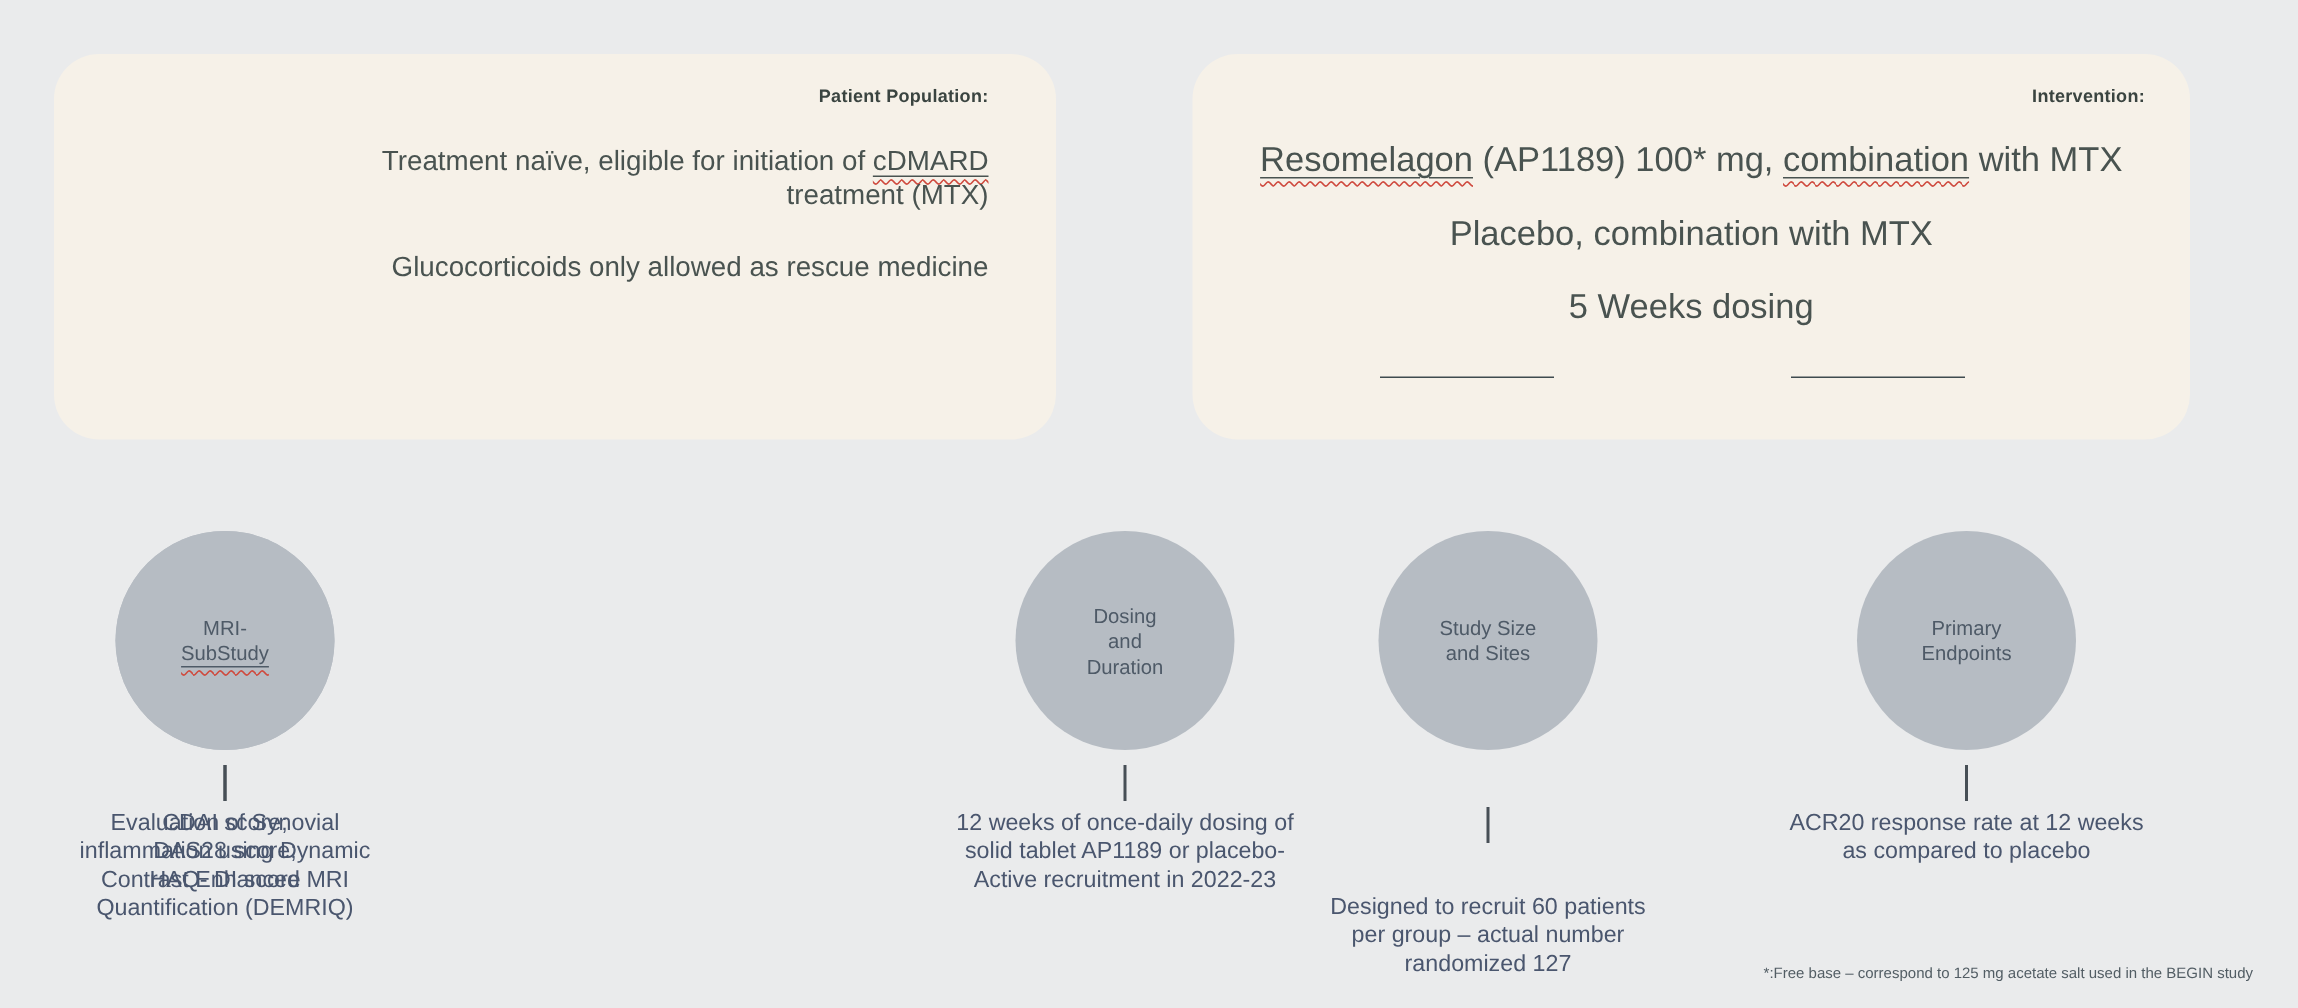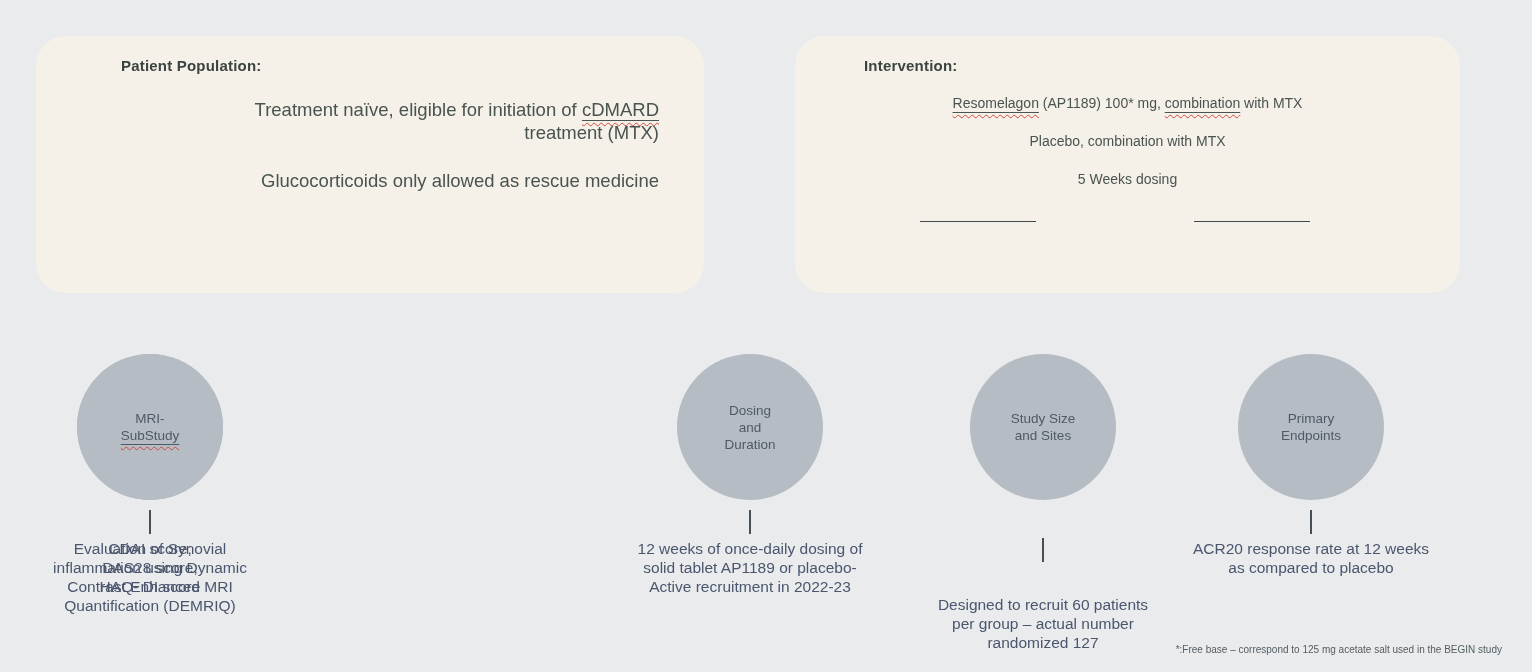--- a/index.html
+++ b/index.html
@@ -26,37 +26,38 @@
   .card {
     position: absolute;
     top: 36px;
     height: 257px;
     background: var(--card-bg);
     border-radius: 30px;
   }
   .card.left  { left: 36px;  width: 668px; padding: 21px 45px 0 85px; }
   .card.right { left: 795px; width: 665px; padding: 21px 30px 0 30px; }
   .card-title {
-    font-size: 15px;
+    font-size: 12px;
     font-weight: 700;
     letter-spacing: 0.2px;
     color: var(--heading);
+    text-align: right;
   }
   .card.right .card-title { padding-left: 39px; }
   .card-paragraph {
     margin-top: 25px;
     font-size: 18.5px;
     line-height: 1.24;
     color: var(--body);
     white-space: pre-line;
     text-align: right;
   }
   .card.right .iv-line {
     margin-top: 21px;
-    font-size: 14px;
+    font-size: 23px;
     line-height: 1.22;
     color: var(--body);
     text-align: center;
     white-space: pre-line;
   }
   .card.right .iv-line:first-of-type { margin-top: 24px; }
 
   
   .u-solid {
     text-decoration: underline solid currentColor;
@@ -87,21 +88,21 @@
     top: 354px;
     width: 300px;
     display: flex;
     flex-direction: column;
     align-items: center;
     text-align: center;
   }
   .milestone:nth-of-type(1) { left: 12px; }
   .milestone:nth-of-type(2) { left: 309px; }
   .milestone:nth-of-type(3) { left: 600px; }
-  .milestone:nth-of-type(4) { left: 893px; gap: 28px; }
+  .milestone:nth-of-type(4) { left: 842px; gap: 28px; }
   .milestone:nth-of-type(5) { left: 1161px; }
   .circle {
     width: 146px; height: 146px;
     border-radius: 50%;
     background: var(--circle-fill);
     display: flex;
     align-items: center;
     justify-content: center;
   }
   .circle-label {

